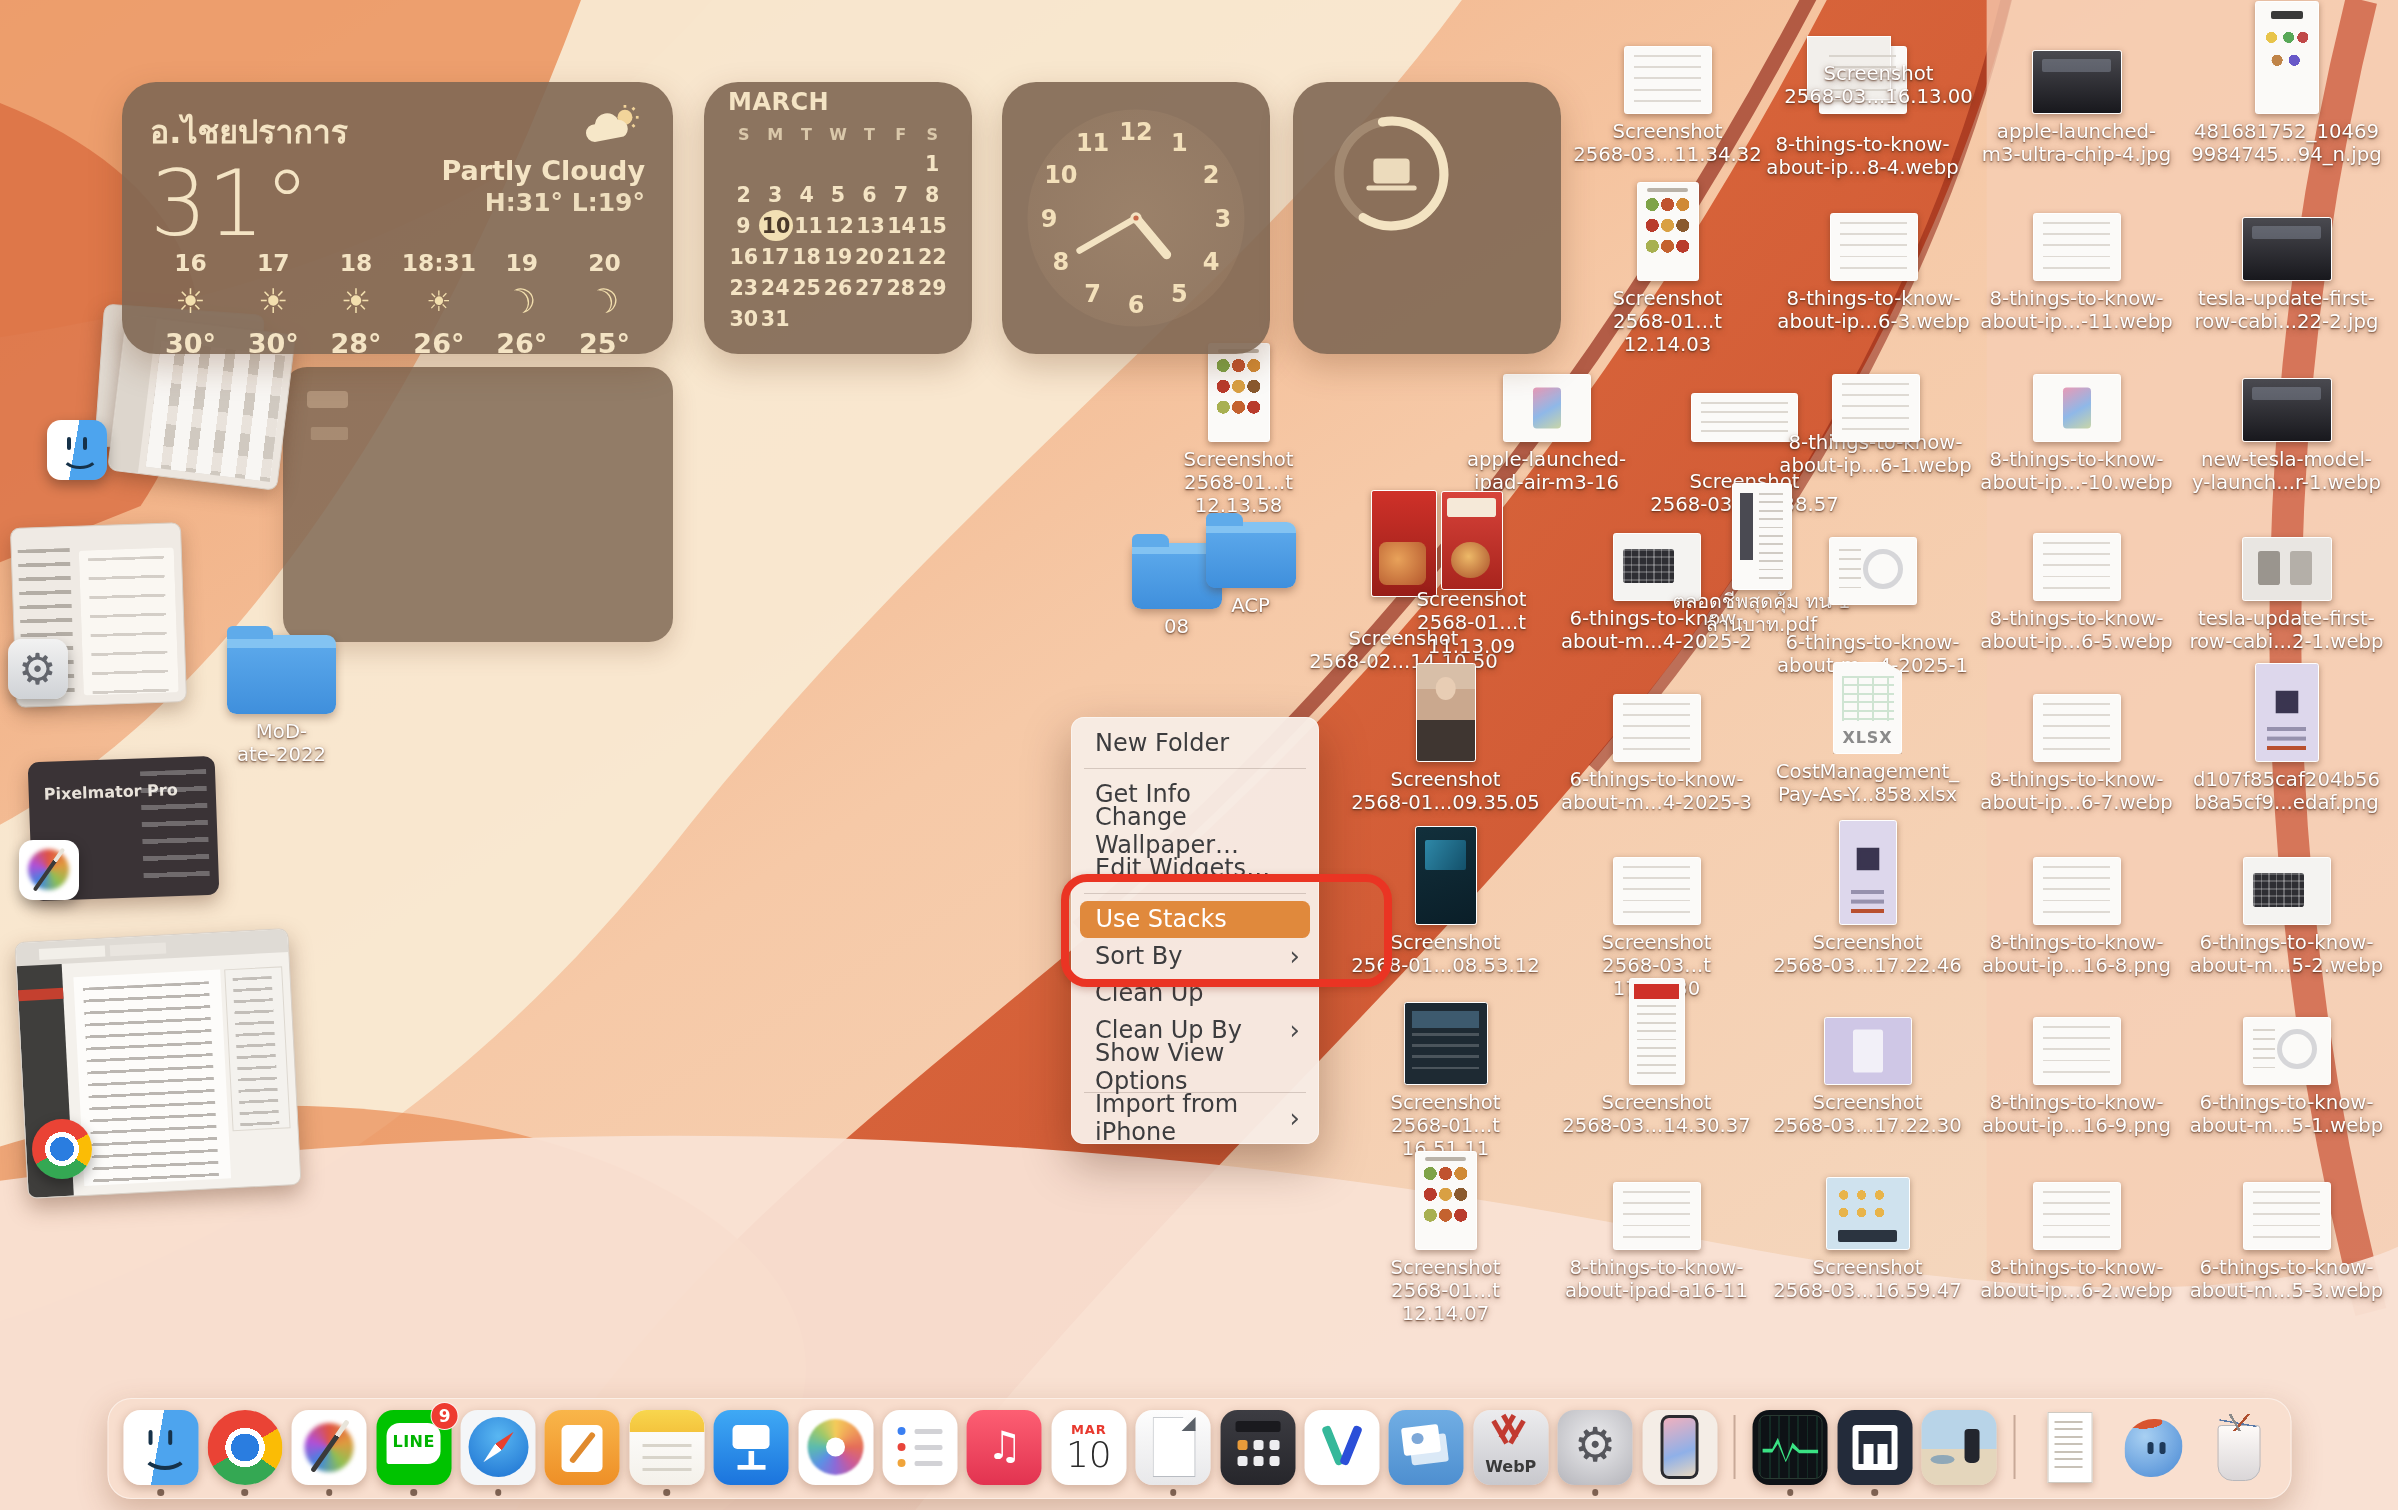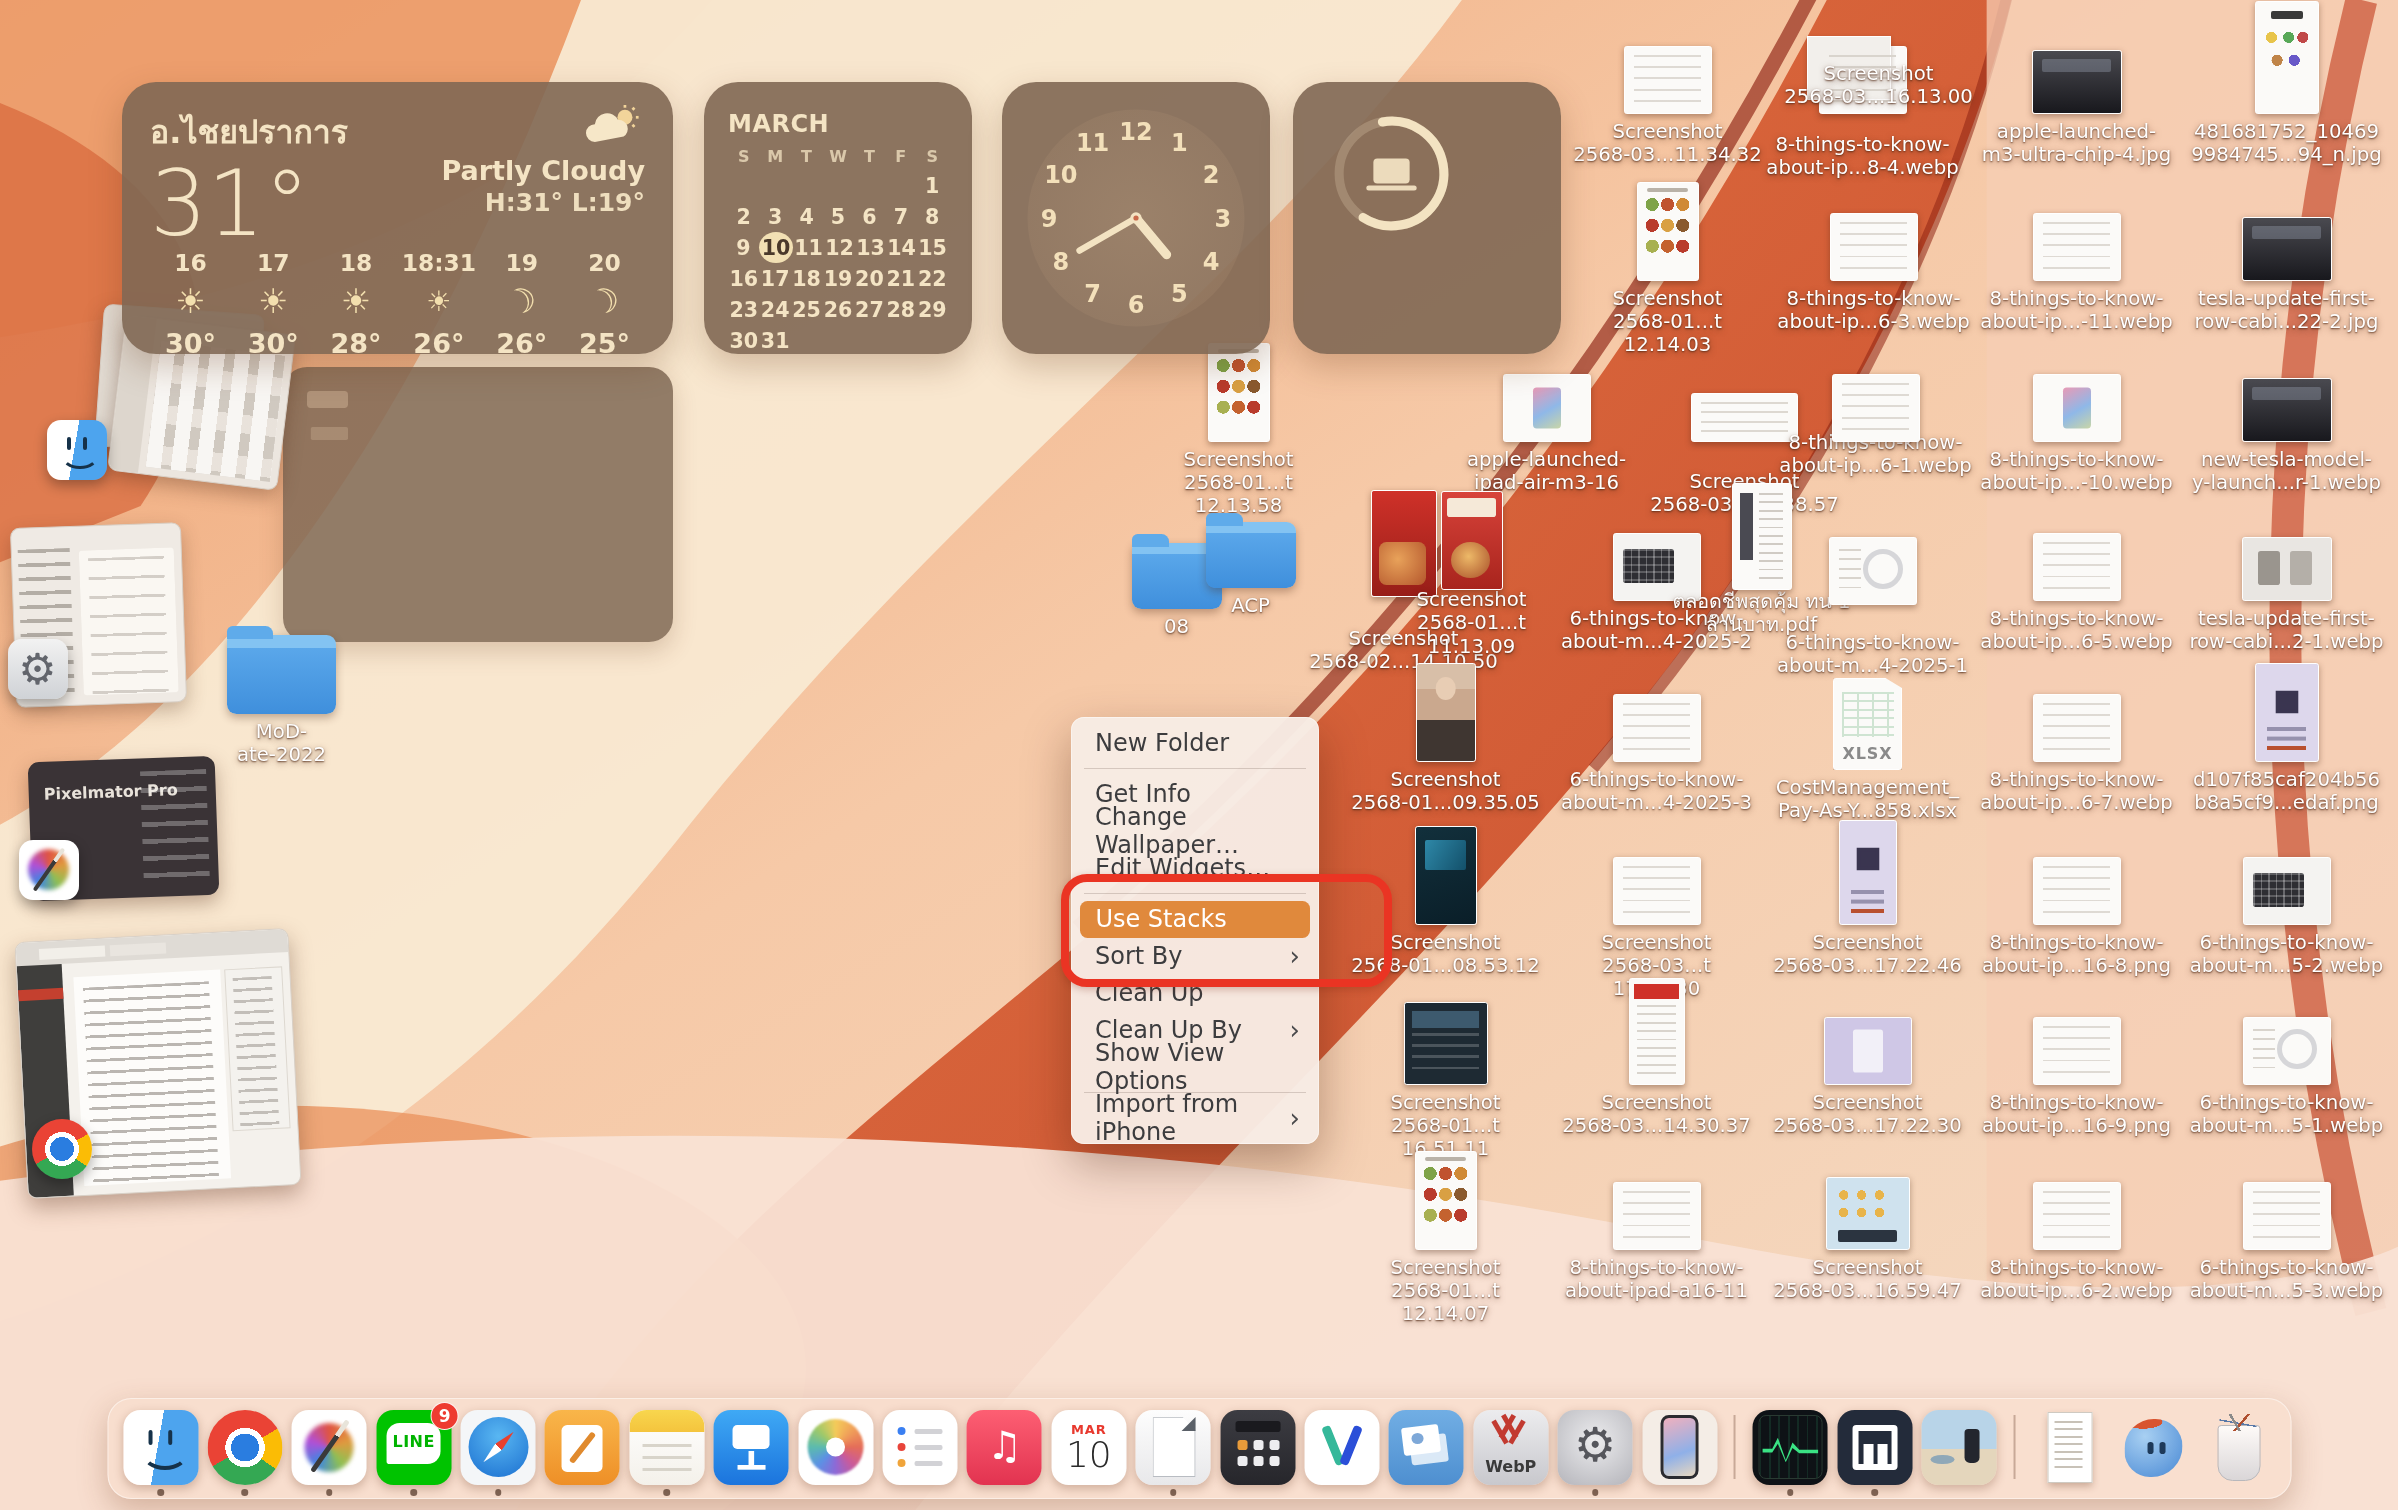--- a/index.html
+++ b/index.html
@@ -19,21 +19,21 @@
   .forecast{margin-top:auto;display:flex;justify-content:space-between;}
   .f-col{display:flex;flex-direction:column;align-items:center;width:81px;}
   .f-time{font-size:23.4px;font-weight:700;}
   .f-icon{height:49px;display:flex;align-items:center;justify-content:center;font-size:34px;color:#f3dfae;position:relative;}
   .f-sun::before{content:"☀";}
   .f-moon::before{content:"☽";transform:rotate(-20deg);display:inline-block;}
   .f-sunset::before{content:"☀";font-size:28px;}
   .f-sunset::after{content:"";position:absolute;left:15px;right:15px;bottom:3.7px;height:3.7px;background:#f3dfae;border-radius:1.9px;}
   .f-temp{font-size:27px;font-weight:700;margin-top:1.9px;}
 
-  #w-cal{left:704px;top:82px;width:268px;height:272px;padding:28px 24px;box-sizing:border-box;}
+  #w-cal{left:704px;top:82px;width:268px;height:272px;padding:6px 24px;box-sizing:border-box;}
   .cal-month{font-size:24px;font-weight:700;letter-spacing:0.5px;}
   .cal-head,.cal-week{display:flex;}
   .cal-head span{flex:1;text-align:center;font-size:16px;font-weight:700;opacity:.75;margin:9.4px 0 3.7px;}
   .cal-week span{flex:1;height:31px;display:flex;align-items:center;justify-content:center;font-size:20.6px;font-weight:700;}
   .cal-week span.today{background:#f2e0b4;color:#4a392a;border-radius:50%;max-width:34px;height:31px;margin:0 auto;flex:0 0 34px;}
 
   #w-clock{left:1002px;top:82px;width:268px;height:272px;}
   .clock-face{position:absolute;left:50%;top:50%;transform:translate(-50%,-50%);width:217px;height:217px;border-radius:50%;
     background:radial-gradient(circle,rgba(190,160,128,.30),rgba(165,135,108,.16));}
   .clock-num{position:absolute;font-size:24px;font-weight:700;color:#f3e0ba;transform:translate(-50%,-50%);}
@@ -694,21 +694,21 @@
         <div class="label">Screenshot
 2568-01...09.35.05</div>
       </div>
       <div class="icon" style="left: 1557px; top: 648px;">
         <div class="wrap">
           <div class="thumb k-doc"></div>
         </div>
         <div class="label">6-things-to-know-
 about-m...4-2025-3</div>
       </div>
-      <div class="icon" style="left: 1768px; top: 656px;">
+      <div class="icon" style="left: 1768px; top: 640px;">
         <div class="wrap">
           <div class="thumb k-xlsx" data-badge="XLSX"></div>
         </div>
         <div class="label">CostManagement_
 Pay-As-Y...858.xlsx</div>
       </div>
       <div class="icon" style="left: 1977px; top: 648px;">
         <div class="wrap">
           <div class="thumb k-doc"></div>
         </div>

